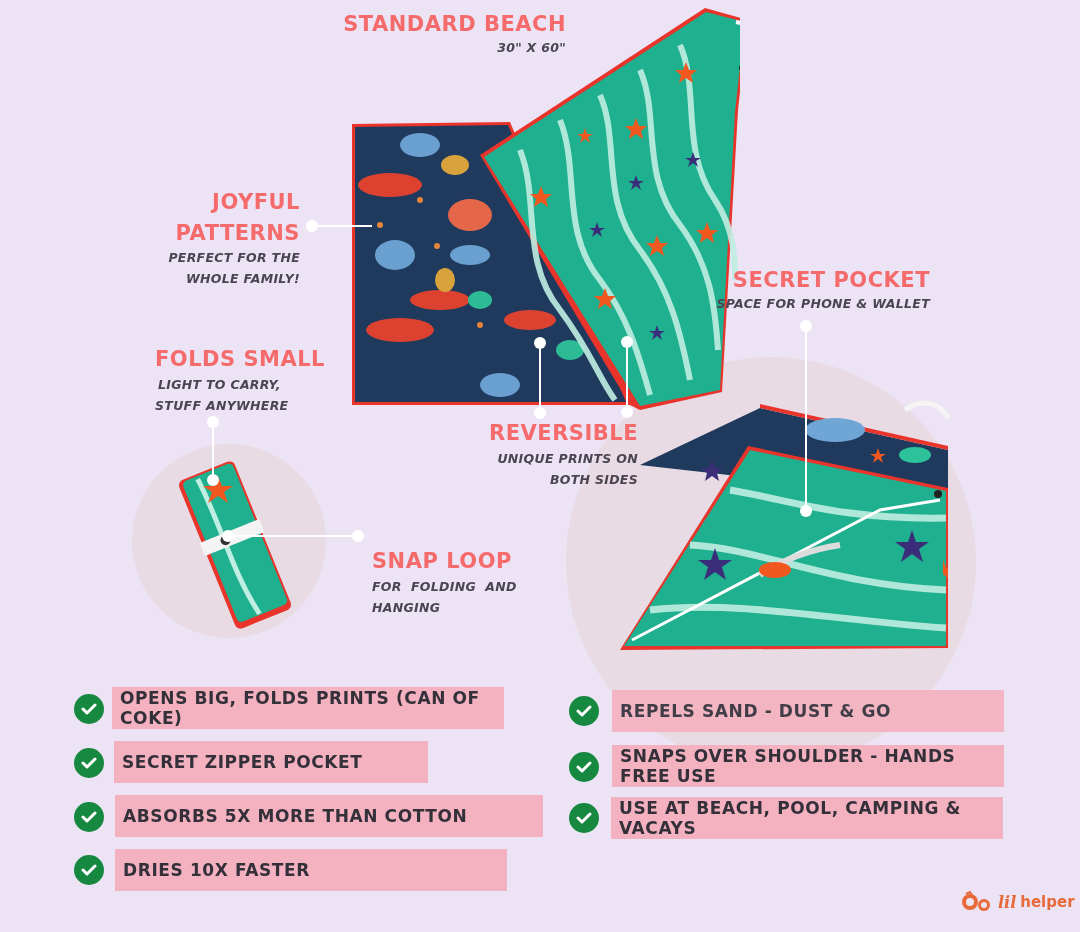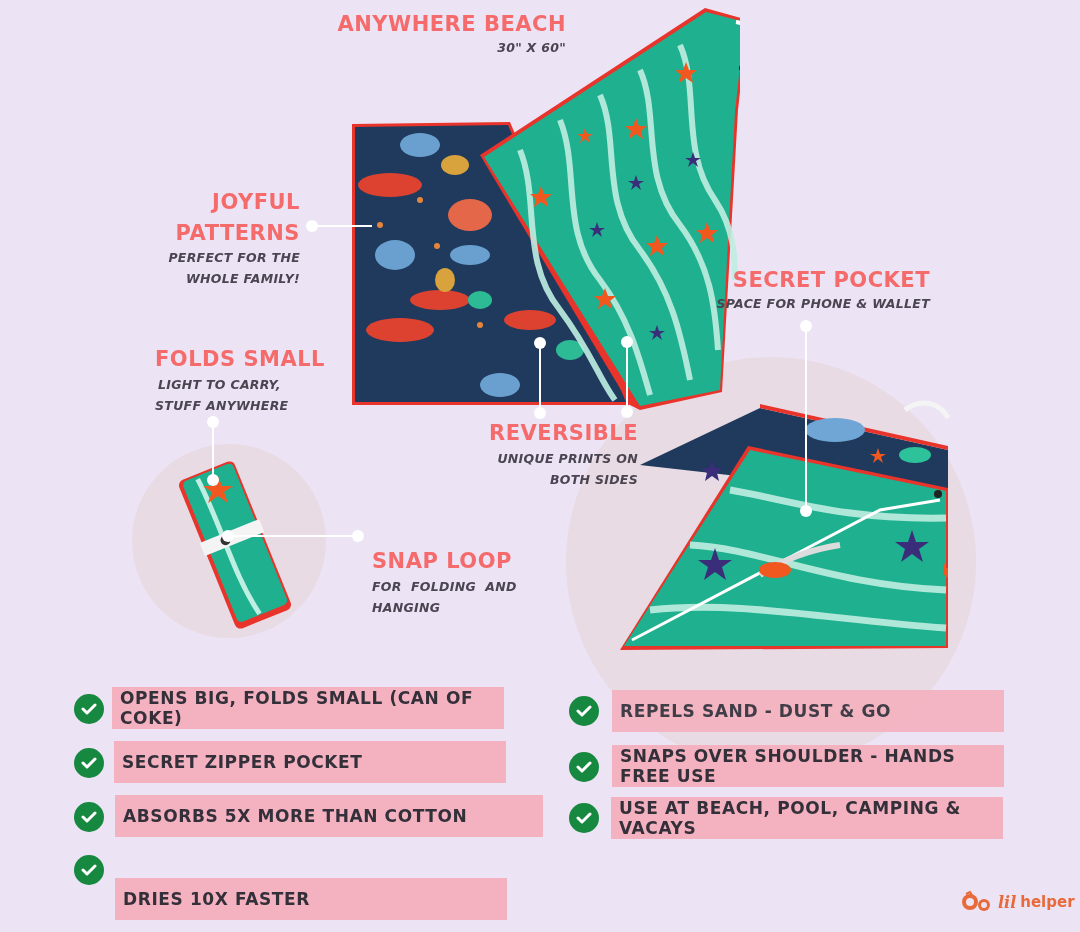--- a/index.html
+++ b/index.html
@@ -184,21 +184,21 @@
 
 <div class="line" style="left:212px; top:422px; width:2px; height:58px;"></div>
 <div class="dot" style="left:207px; top:416px;"></div>
 <div class="dot" style="left:207px; top:474px;"></div>
 
 <div class="line" style="left:228px; top:535px; width:130px; height:2px;"></div>
 <div class="dot" style="left:222px; top:530px;"></div>
 <div class="dot" style="left:352px; top:530px;"></div>
 
 <div class="abs right" style="left:330px; top:10px; width:236px;">
-  <div class="title">ANYWHERE BEACH</div>
+  <div class="title">STANDARD BEACH</div>
   <div class="sub" style="line-height:18px;">30" X 60"</div>
 </div>
 
 <div class="abs right" style="left:140px; top:158px; width:160px;">
   <div class="title" style="line-height:33px;margin-top:28px;">JOYFUL</div>
   <div class="title" style="line-height:28px;">PATTERNS</div>
   <div class="sub">PERFECT FOR THE</div>
   <div class="sub">WHOLE FAMILY!</div>
 </div>
 
@@ -224,42 +224,42 @@
   <div class="title">SECRET POCKET</div>
   <div class="sub" style="line-height:18px;">SPACE FOR PHONE &amp; WALLET</div>
 </div>
 
 <div>
   <div class="check" style="left:74px; top:694px;">
     <svg width="16" height="12" viewBox="0 0 16 12">
         <path d="M2,6 L6,10 L14,2" stroke="#fff" stroke-width="3" fill="none" stroke-linecap="round" stroke-linejoin="round"></path>
       </svg>
   </div>
-  <div class="feature" style="left:112px; top:687px; width:392px;">OPENS BIG, FOLDS SMALL (CAN OF COKE)</div>
+  <div class="feature" style="left:112px; top:687px; width:392px;">OPENS BIG, FOLDS PRINTS (CAN OF COKE)</div>
 
   <div class="check" style="left:74px; top:748px;">
     <svg width="16" height="12" viewBox="0 0 16 12">
         <path d="M2,6 L6,10 L14,2" stroke="#fff" stroke-width="3" fill="none" stroke-linecap="round" stroke-linejoin="round"></path>
       </svg>
   </div>
-  <div class="feature" style="left:114px; top:741px; width:392px;">SECRET ZIPPER POCKET</div>
+  <div class="feature" style="left:114px; top:741px; width:314px;">SECRET ZIPPER POCKET</div>
 
   <div class="check" style="left:74px; top:802px;">
     <svg width="16" height="12" viewBox="0 0 16 12">
         <path d="M2,6 L6,10 L14,2" stroke="#fff" stroke-width="3" fill="none" stroke-linecap="round" stroke-linejoin="round"></path>
       </svg>
   </div>
   <div class="feature" style="left:115px; top:795px; width:428px;">ABSORBS 5X MORE THAN COTTON</div>
 
   <div class="check" style="left:74px; top:855px;">
     <svg width="16" height="12" viewBox="0 0 16 12">
         <path d="M2,6 L6,10 L14,2" stroke="#fff" stroke-width="3" fill="none" stroke-linecap="round" stroke-linejoin="round"></path>
       </svg>
   </div>
-  <div class="feature" style="left:115px; top:849px; width:392px;margin-top:29px;">DRIES 10X FASTER</div>
+  <div class="feature" style="left:115px; top:849px; width:392px;">DRIES 10X FASTER</div>
 </div>
 
 <div>
   <div class="check" style="left:569px; top:696px;">
     <svg width="16" height="12" viewBox="0 0 16 12">
         <path d="M2,6 L6,10 L14,2" stroke="#fff" stroke-width="3" fill="none" stroke-linecap="round" stroke-linejoin="round"></path>
       </svg>
   </div>
   <div class="feature" style="left:612px; top:690px; width:392px; opacity:0.92;">REPELS SAND - DUST &amp; GO</div>
 

